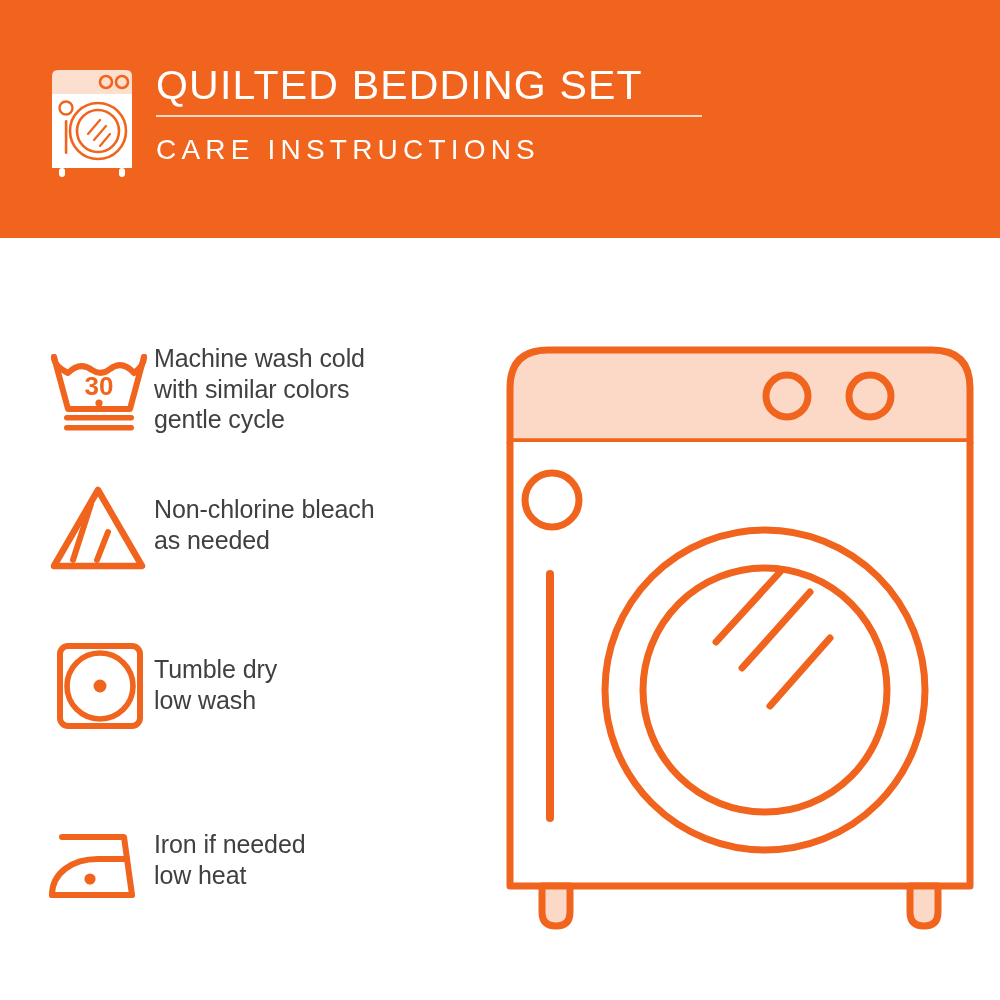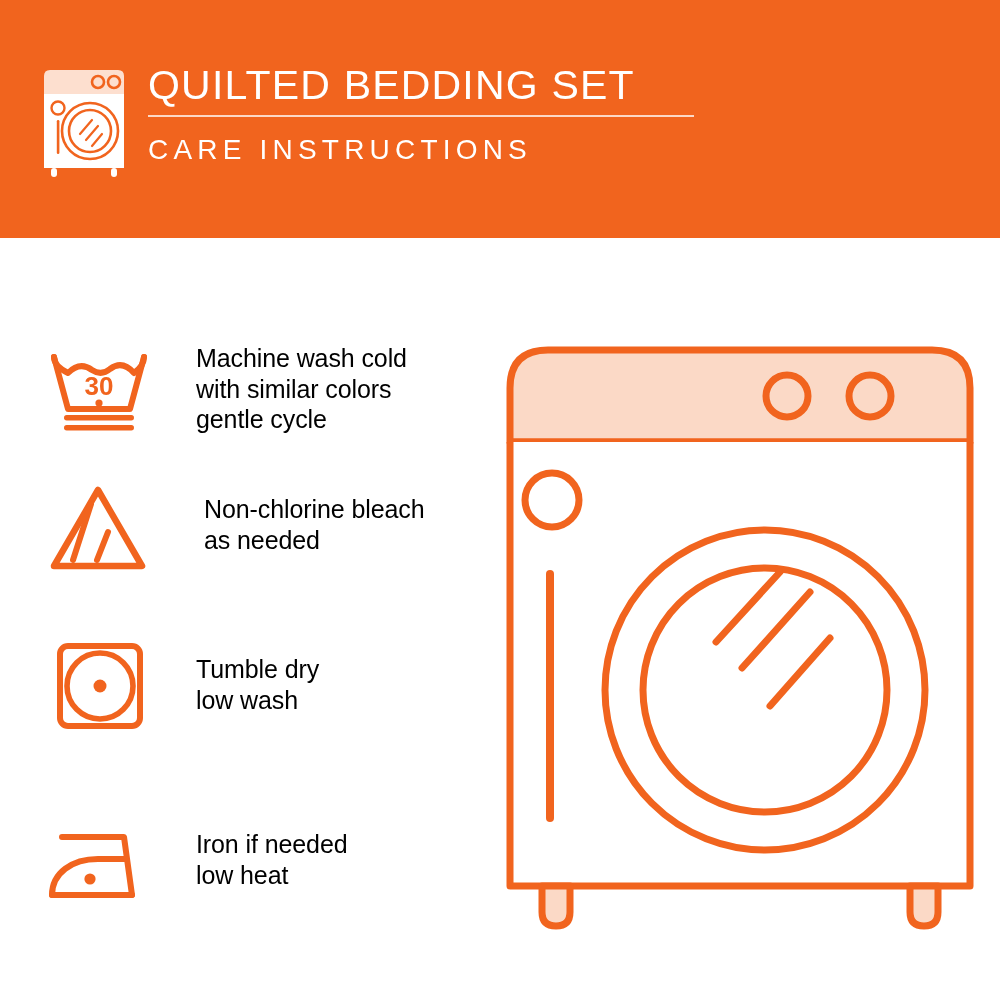--- a/index.html
+++ b/index.html
@@ -20,21 +20,21 @@
     position: absolute;
     left: 0;
     top: 0;
     width: 1000px;
     height: 238px;
     background: #F1641E;
     box-sizing: border-box;
   }
   .header-inner {
     position: absolute;
-    left: 40px;
+    left: 48px;
     top: 62px;
     display: flex;
     align-items: flex-start;
   }
   .brand-icon {
     width: 94px;
     height: 112px;
     flex: 0 0 auto;
     margin-top: 6px;
   }
@@ -76,35 +76,34 @@
     height: 762px;
   }
   .care-row {
     position: absolute;
     left: 42px;
     display: flex;
     align-items: flex-start;
     width: 430px;
   }
   .care-row.r0 { top: 105px; }
-  .care-row.r1 { top: 242px; gap: 8px; }
+  .care-row.r1 { top: 242px; }
   .care-row.r2 { top: 400px; }
   .care-row.r3 { top: 579px; }
 
   .care-symbol {
     width: 112px;
     height: 100px;
     flex: 0 0 auto;
     display: flex;
     align-items: flex-start;
     justify-content: center;
   }
   .care-text {
-    margin-left: 42px;
-    color: #000000;
+    color: #404040;
     font-size: 25px;
     line-height: 30.5px;
     letter-spacing: -0.1px;
     font-weight: 400;
     font-family: "Liberation Sans", sans-serif;
     white-space: pre-line;
     padding-top: 2px;
   }
   .care-row.r0 .care-text { padding-top: 0px; }
   .care-row.r1 .care-text { padding-top: 14px; }

